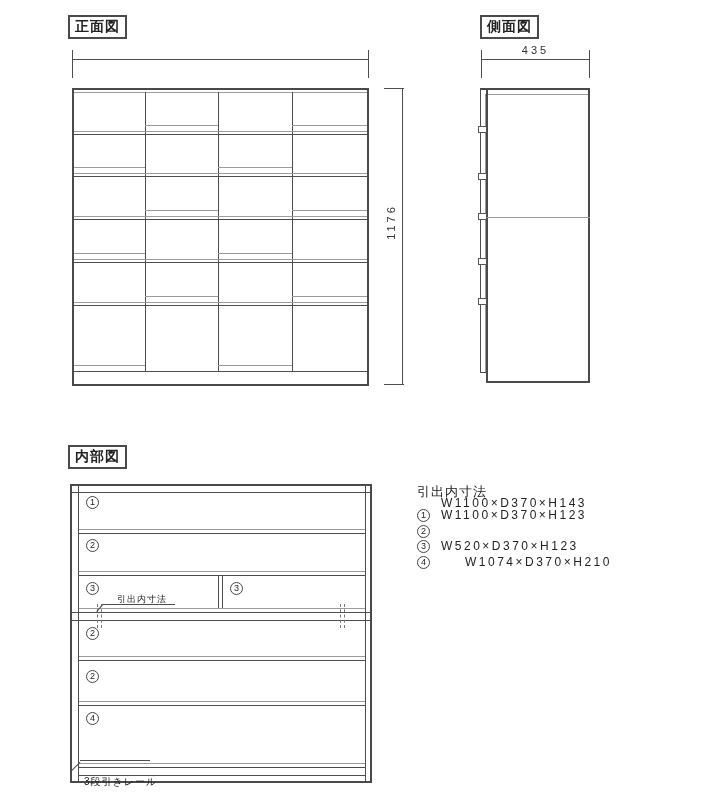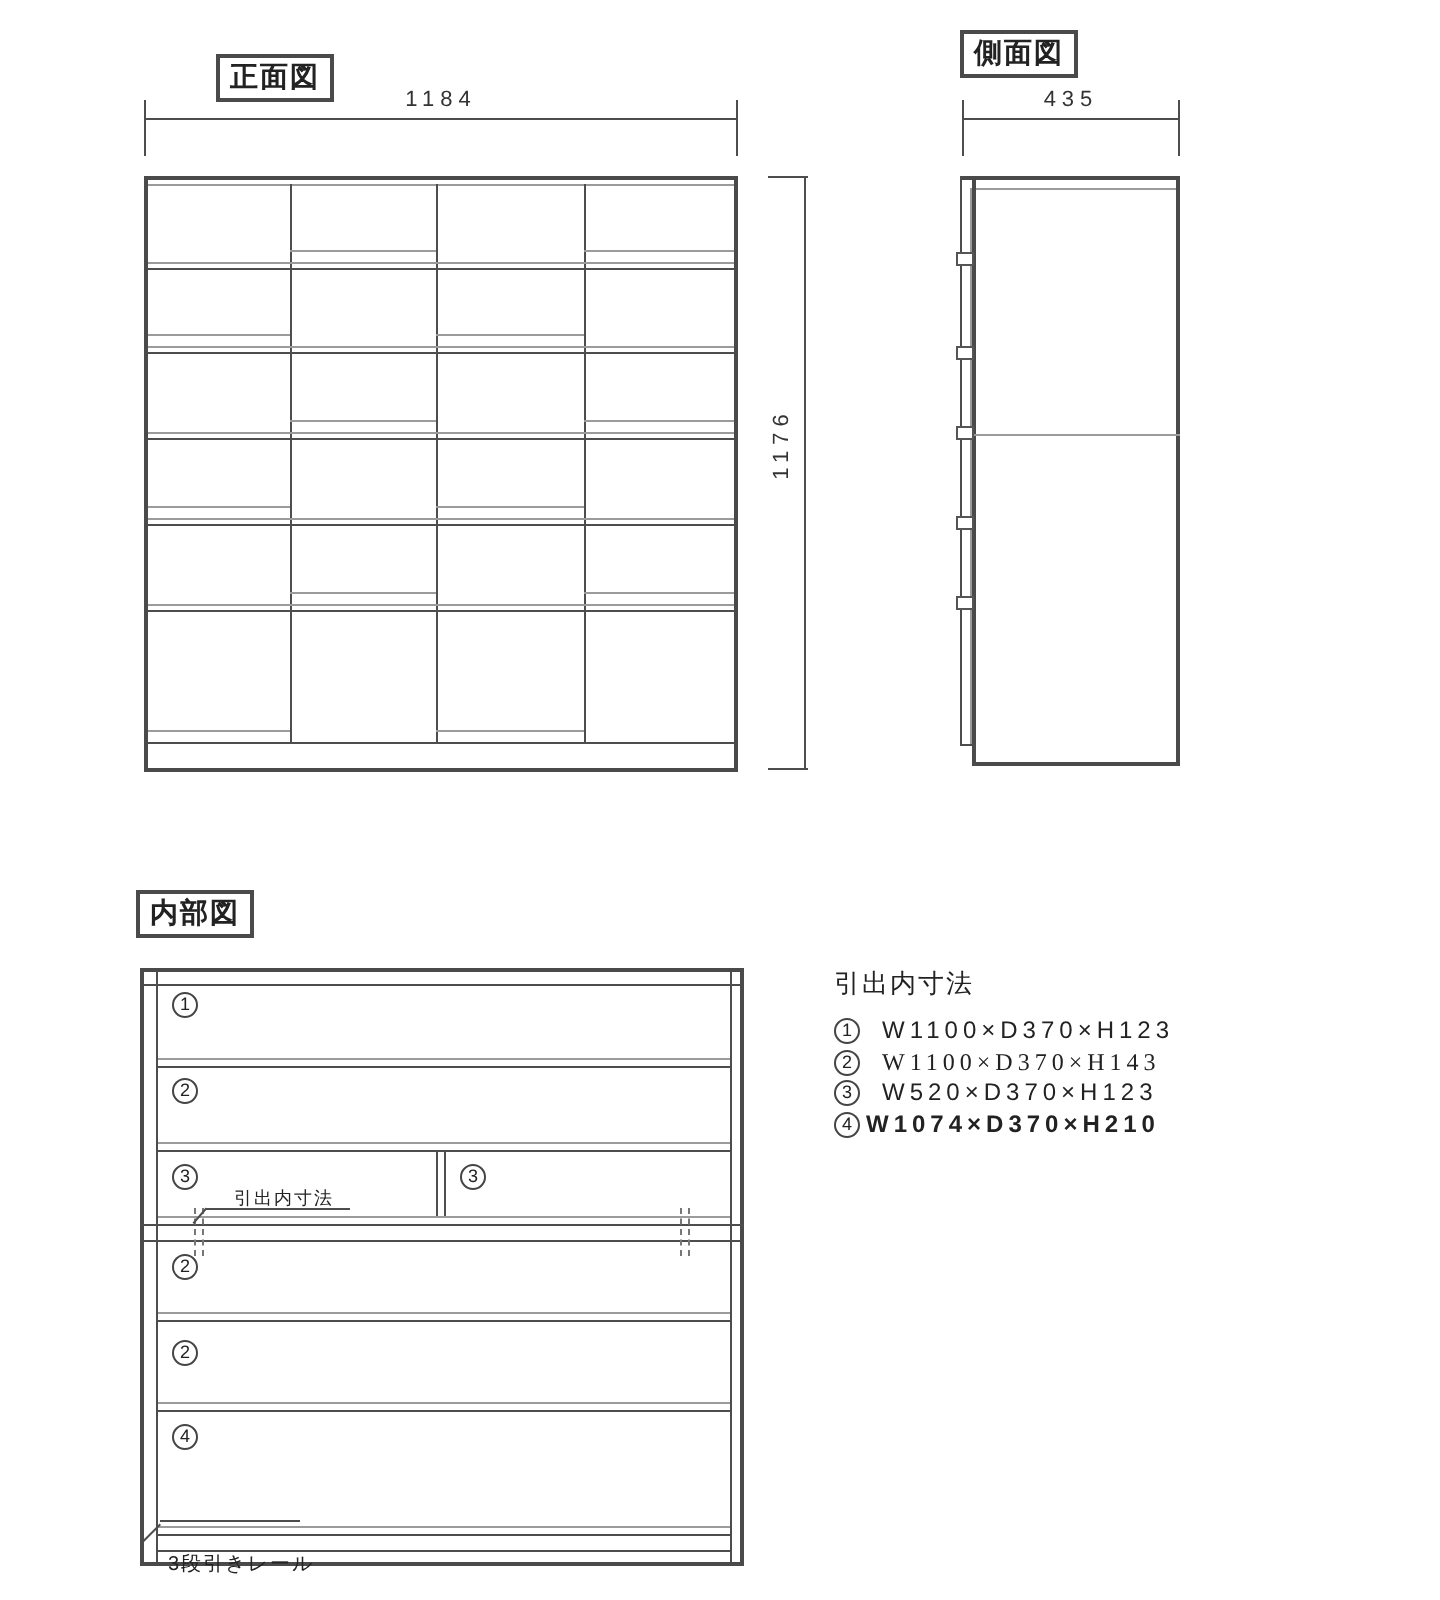--- a/index.html
+++ b/index.html
@@ -31,23 +31,22 @@
   .notch{position:absolute;width:9px;height:7px;border:1px solid #555;background:#fff;}
   .dash{position:absolute;width:0;border-left:1px dashed #777;}
   .spec-title{position:absolute;font-size:13px;color:#222;letter-spacing:1px;}
   .spec-text{position:absolute;font-size:12px;color:#222;letter-spacing:2.5px;line-height:13px;white-space:nowrap;}
 </style>
 </head>
 <body>
 
 <div class="stage">
 
-  <div class="view-label" style="left:68px;top:27px;margin-left:40px;">正面図</div>
+  <div class="view-label" style="left:68px;top:15px;">正面図</div>
 
-  <div class="dim-text" style="left:72px;top:44px;width:297px;">1184</div>
   <div class="vl" style="left:72px;top:50px;height:28px;"></div>
   <div class="vl" style="left:368px;top:50px;height:28px;"></div>
   <div class="hl" style="left:72px;top:59px;width:297px;"></div>
 
   <div class="rect" style="left:72px;top:88px;width:297px;height:298px;"></div>
   <div class="hl lt" style="left:74px;top:92px;width:293px;"></div>
 
   <div class="vl" style="left:145px;top:92px;height:279px;"></div>
   <div class="vl" style="left:218px;top:92px;height:279px;"></div>
   <div class="vl" style="left:292px;top:92px;height:279px;"></div>
@@ -154,21 +153,21 @@
   <div class="ann rail" style="left:84px;top:775px;">3段引きレール</div>
   <div class="hl" style="left:80px;top:760px;width:70px;"></div>
   <div class="leader" style="left:72px;top:770px;width:12px;transform:rotate(-45deg);"></div>
 
   <div class="spec-title" style="left:417px;top:483px;">引出内寸法</div>
 
   <div class="circle-num" style="left:417px;top:509px;">1</div>
   <div class="spec-text" style="left:441px;top:509px;">W1100×D370×H123</div>
 
   <div class="circle-num" style="left:417px;top:525px;">2</div>
-  <div class="spec-text" style="left:441px;top:525px;font-family:Liberation Serif, serif;">W1100×D370×H143</div>
+  <div class="spec-text" style="left:441px;top:497px;">W1100×D370×H143</div>
 
   <div class="circle-num" style="left:417px;top:540px;">3</div>
   <div class="spec-text" style="left:441px;top:540px;">W520×D370×H123</div>
 
   <div class="circle-num" style="left:417px;top:556px;">4</div>
-  <div class="spec-text" style="left:433px;top:556px;font-weight:bold;">W1074×D370×H210</div>
+  <div class="spec-text" style="left:465px;top:556px;">W1074×D370×H210</div>
 
 </div>
 
 </body></html>

